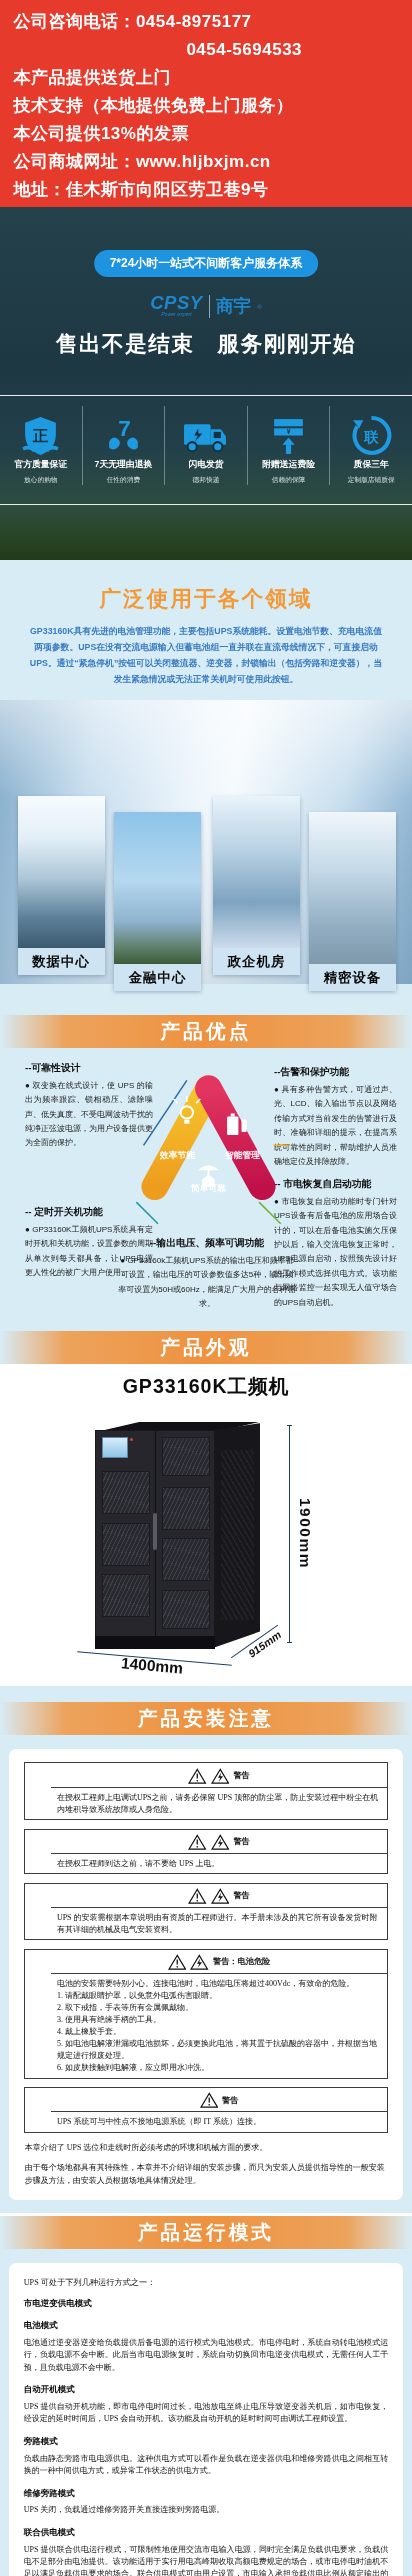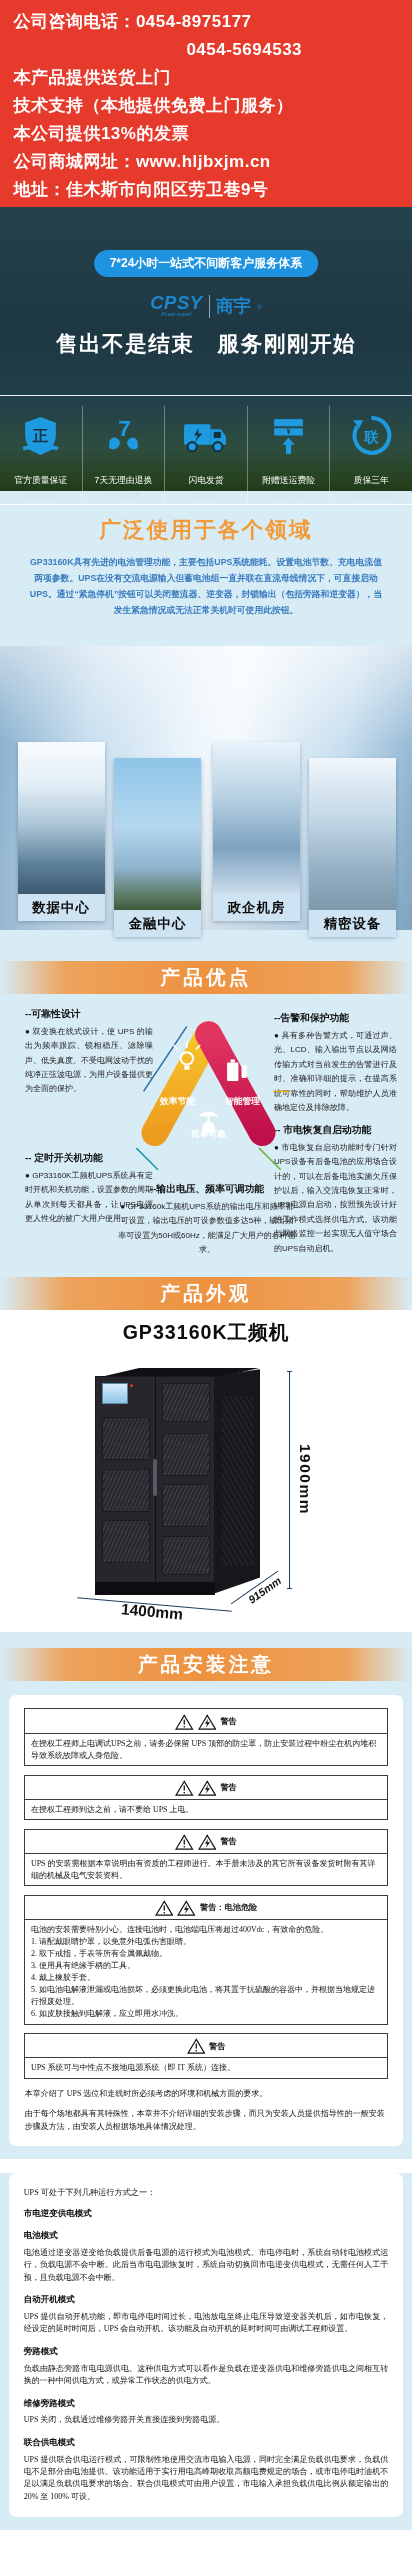--- a/index.html
+++ b/index.html
@@ -5,53 +5,53 @@
   html,body{margin:0;padding:0;background:#fff;}
   body{width:412px;font-family:"Liberation Sans","DejaVu Sans",sans-serif;color:#222;}
   .page{width:412px;overflow:hidden;}
 
   
   .contact{background:#e53a2c;height:207px;box-sizing:border-box;padding:8.2px 13.4px 0;color:#fff;}
   .contact .line{font-size:17px;line-height:28px;font-weight:bold;white-space:nowrap;letter-spacing:0.5px;}
   .contact .line.indent{padding-left:173px;}
 
   
-  .hero{position:relative;height:284px;color:#fff;
+  .hero{position:relative;height:353px;color:#fff;
     background:linear-gradient(180deg,#24414c 0%,#1e3843 45%,#22404a 68%,#2e4d3f 85%,#26421f 96%,#203a1a 100%);}
   .pill{position:absolute;top:43px;left:50%;transform:translateX(-50%);background:#1e93e0;color:#fff;
     font-size:12px;font-weight:bold;padding:5.2px 15.5px;border-radius:16.5px;white-space:nowrap;}
   .logo-row{position:absolute;top:87px;width:100%;display:flex;justify-content:center;align-items:center;gap:6.2px;}
   .logo-cpsy{color:#1f86cc;font-size:18.5px;font-weight:bold;font-style:italic;letter-spacing:0.5px;line-height:15.5px;}
   .logo-sub{color:#1f86cc;font-size:5.2px;font-style:italic;text-align:center;}
   .logo-div{width:1px;height:23px;background:#9fc6de;opacity:.8;}
   .logo-cn{color:#1f86cc;font-size:17.5px;font-weight:bold;}
   .logo-reg{color:#1f86cc;font-size:6.2px;vertical-align:top;}
   .slogan{position:absolute;top:122px;width:100%;text-align:center;font-size:21.6px;font-weight:bold;letter-spacing:1.5px;}
   .hero-line{position:absolute;left:0;right:0;border-top:1px solid rgba(255,255,255,.9);}
   .hero-line.top{top:188px;}
   .hero-line.bottom{top:297px;border-top-width:1.5px;}
   .features{position:absolute;top:199px;left:0;right:0;display:flex;}
   .feature{flex:1;text-align:center;padding-top:3.1px;}
   .feature + .feature{border-left:0.5px solid rgba(255,255,255,.35);}
   .f-icon{height:47px;display:flex;align-items:flex-end;justify-content:center;}
-  .f-title{font-size:8.8px;font-weight:normal;margin-top:19px;}
+  .f-title{font-size:8.8px;font-weight:bold;margin-top:3px;}
   .f-sub{font-size:6.7px;color:#d8e2e6;margin-top:5.2px;}
 
   
   .light{background:#d8ecf6;}
   .banner{height:33px;display:flex;align-items:center;justify-content:center;color:#fff;
     font-size:19.6px;font-weight:bold;letter-spacing:3.1px;
     background:linear-gradient(90deg,rgba(240,150,64,0) 0%,rgba(240,150,64,.85) 16%,#ee9240 50%,rgba(240,150,64,.85) 84%,rgba(240,150,64,0) 100%);}
 
   
   .domains{padding-top:24px;}
   .sec-title-orange{margin:0;text-align:center;color:#f29a38;font-size:21.6px;font-weight:bold;letter-spacing:2.1px;}
   .domains-para{width:355px;margin:10.3px auto 0;text-align:center;color:#3a7cc0;font-weight:bold;
     font-size:8.8px;line-height:16px;}
-  .collage{position:relative;height:284px;margin-top:28px;
+  .collage{position:relative;height:284px;margin-top:13px;
     background:linear-gradient(100deg,#7fa9c9 0%,#c6ddee 22%,#eef6fc 46%,#f5fafd 54%,#c9dfef 78%,#7fa9c9 100%);}
   .collage:before{content:"";position:absolute;inset:0;
     background:linear-gradient(180deg,rgba(255,255,255,.55) 0%,rgba(255,255,255,0) 35%,rgba(120,150,175,.25) 100%);}
   .card{position:absolute;width:87px;box-shadow:0 1.5px 4.1px rgba(40,70,100,.35);}
   .card .ph{height:152px;}
   .card .cap{height:27px;background:#cfe4f3;color:#0b0b0b;font-size:13.4px;font-weight:bold;
     display:flex;align-items:center;justify-content:center;letter-spacing:1px;}
   .c1{left:17.5px;top:96px;} .c2{left:114px;top:112px;} .c3{left:213px;top:96px;} .c4{left:309px;top:112px;}
   .ph-dc{background:linear-gradient(180deg,#f7fbfe 0%,#e3eff7 28%,#aac4d6 55%,#5d8099 80%,#3c5a70 100%);}
   .ph-fin{background:linear-gradient(180deg,#8ec4e8 0%,#b5d8ef 45%,#8fb4cf 72%,#5d7d67 90%,#3c5b3a 100%);}
@@ -96,21 +96,21 @@
   .dim-v:before{top:0;} .dim-v:after{bottom:0;}
   .dim-h-label{position:absolute;left:296px;top:98px;writing-mode:vertical-rl;font-size:15.5px;font-weight:bold;color:#101010;letter-spacing:1.5px;}
   .dim-w{position:absolute;left:77px;top:258px;width:155px;border-top:1px solid #1f3f5e;transform:rotate(5deg);}
   .dim-w-label{position:absolute;left:121px;top:257px;font-size:15.5px;font-weight:bold;color:#101010;transform:rotate(5deg);}
   .dim-d{position:absolute;left:226px;top:241px;width:57px;border-top:1px solid #1f3f5e;transform:rotate(-35deg);}
   .dim-d-label{position:absolute;left:246px;top:238px;font-size:10.8px;font-weight:bold;color:#101010;transform:rotate(-35deg);font-style:italic;}
 
   
   .install{padding-top:15.5px;padding-bottom:12.4px;}
   .card-white{background:#fff;border-radius:7.2px;margin:14.4px 9.3px 0;padding:13.4px 14.4px;}
-  .warn{border:1px solid #3c3c3c;margin-bottom:8.2px;}
+  .warn{border:1px solid #3c3c3c;margin-bottom:8.2px;padding-left:26px;}
   .warn-head{display:flex;align-items:center;justify-content:center;gap:4.1px;padding:4.1px 0 3.1px;border-bottom:1px solid #3c3c3c;}
   .warn-label{font-size:8.2px;font-weight:bold;font-family:"Liberation Serif","DejaVu Serif",serif;}
   .warn-body{padding:3.6px 6.2px;font-family:"Liberation Serif","DejaVu Serif",serif;font-size:8px;line-height:12px;color:#111;}
   .warn-item{display:block;}
   .install-para{font-family:"Liberation Serif","DejaVu Serif",serif;font-size:8px;line-height:13px;margin:7.2px 1px 0;color:#111;}
 
   .modes{padding-bottom:13.4px;}
   .mode-intro{font-family:"Liberation Serif","DejaVu Serif",serif;font-size:8.2px;margin:0;color:#111;}
   .mode-name{font-size:8.5px;font-weight:bold;color:#0d0d0d;margin:10.3px 0 0;}
   .mode-desc{font-family:"Liberation Serif","DejaVu Serif",serif;font-size:8px;line-height:12.4px;margin:4.6px 0 0;color:#111;text-align:justify;}
@@ -420,20 +420,21 @@
         </div>
         <div class="warn-body">UPS 系统可与中性点不接地电源系统（即 IT 系统）连接。</div>
       </div>
 
       <p class="install-para">本章介绍了 UPS 选位和走线时所必须考虑的环境和机械方面的要求。</p>
       <p class="install-para">由于每个场地都具有其特殊性，本章并不介绍详细的安装步骤，而只为安装人员提供指导性的一般安装步骤及方法，由安装人员根据场地具体情况处理。</p>
     </div>
   </section>
 
   <section class="light modes">
+    <div class="banner" style="margin-top:3.1px;">产品运行模式</div>
     <div class="card-white">
       <p class="mode-intro">UPS 可处于下列几种运行方式之一：</p>
 
       <h3 class="mode-name">市电逆变供电模式</h3>
       <h3 class="mode-name">电池模式</h3>
       <p class="mode-desc">电池通过逆变器逆变给负载提供后备电源的运行模式为电池模式。市电停电时，系统自动转电池模式运行，负载电源不会中断。此后当市电电源恢复时，系统自动切换回市电逆变供电模式，无需任何人工干预，且负载电源不会中断。</p>
       <h3 class="mode-name">自动开机模式</h3>
       <p class="mode-desc">UPS 提供自动开机功能，即市电停电时间过长，电池放电至终止电压导致逆变器关机后，如市电恢复，经设定的延时时间后，UPS 会自动开机。该功能及自动开机的延时时间可由调试工程师设置。</p>
       <h3 class="mode-name">旁路模式</h3>
       <p class="mode-desc">负载由静态旁路市电电源供电。这种供电方式可以看作是负载在逆变器供电和维修旁路供电之间相互转换的一种中间供电方式，或异常工作状态的供电方式。</p>

